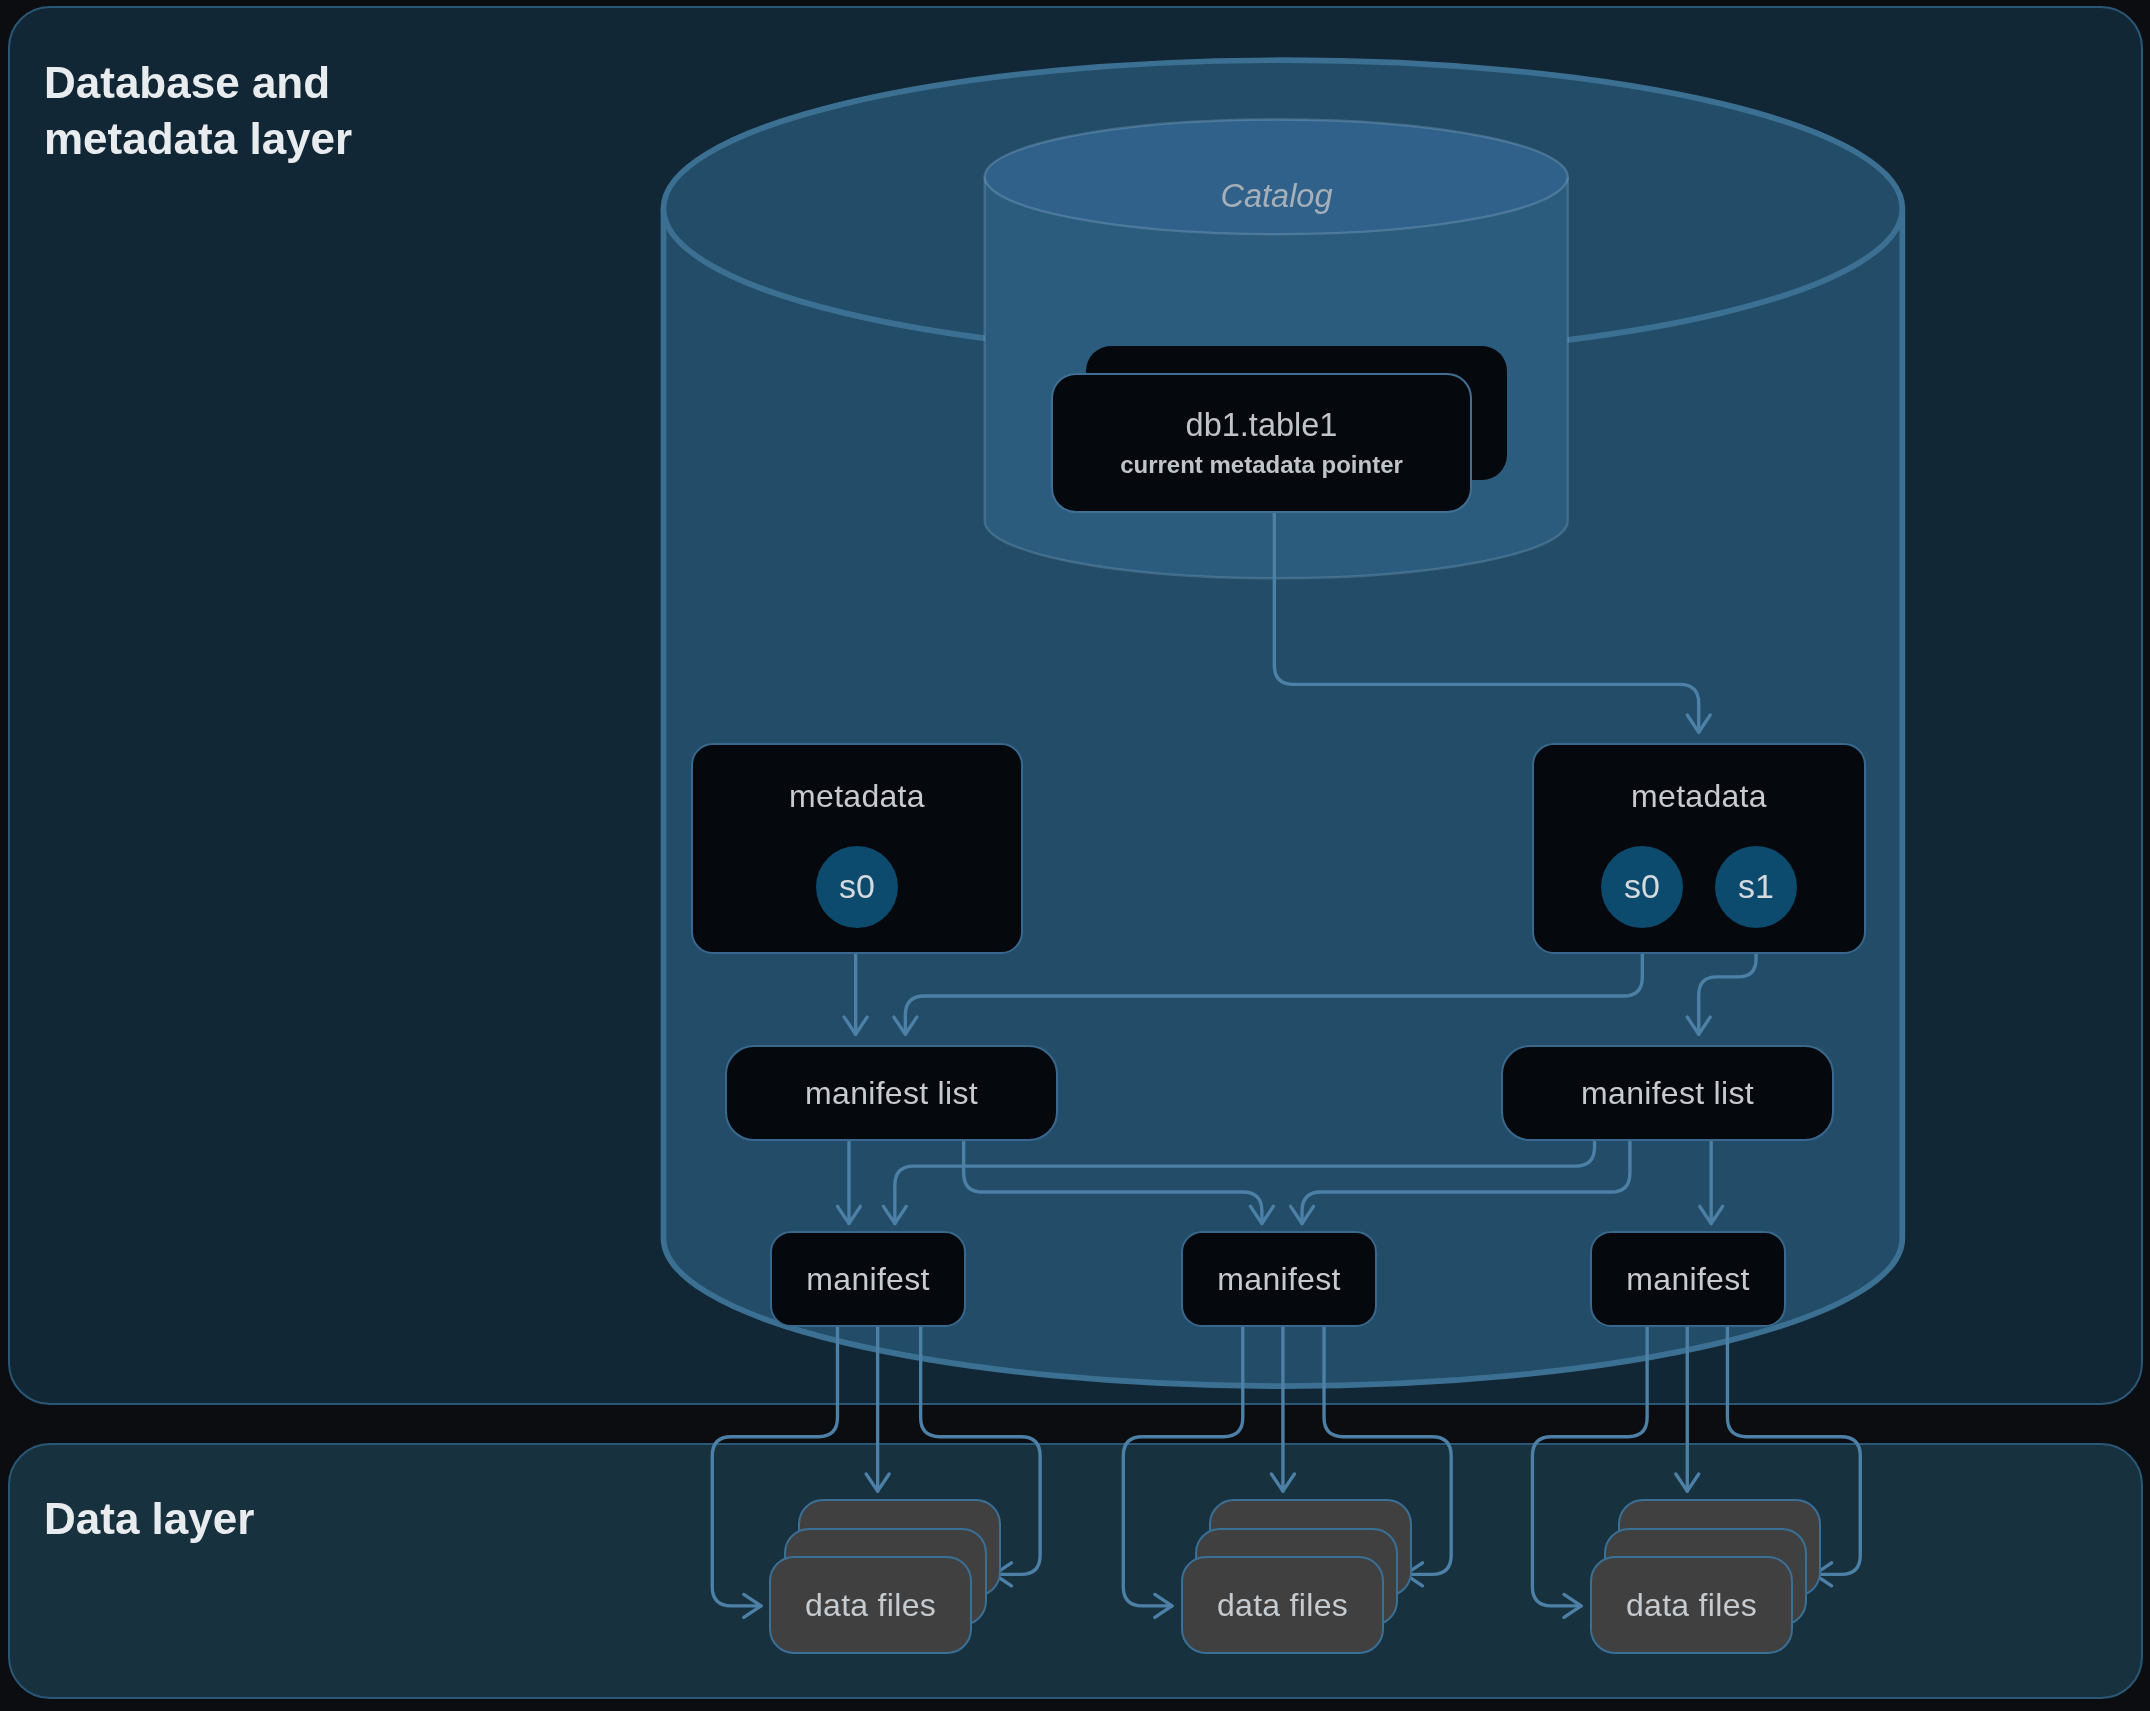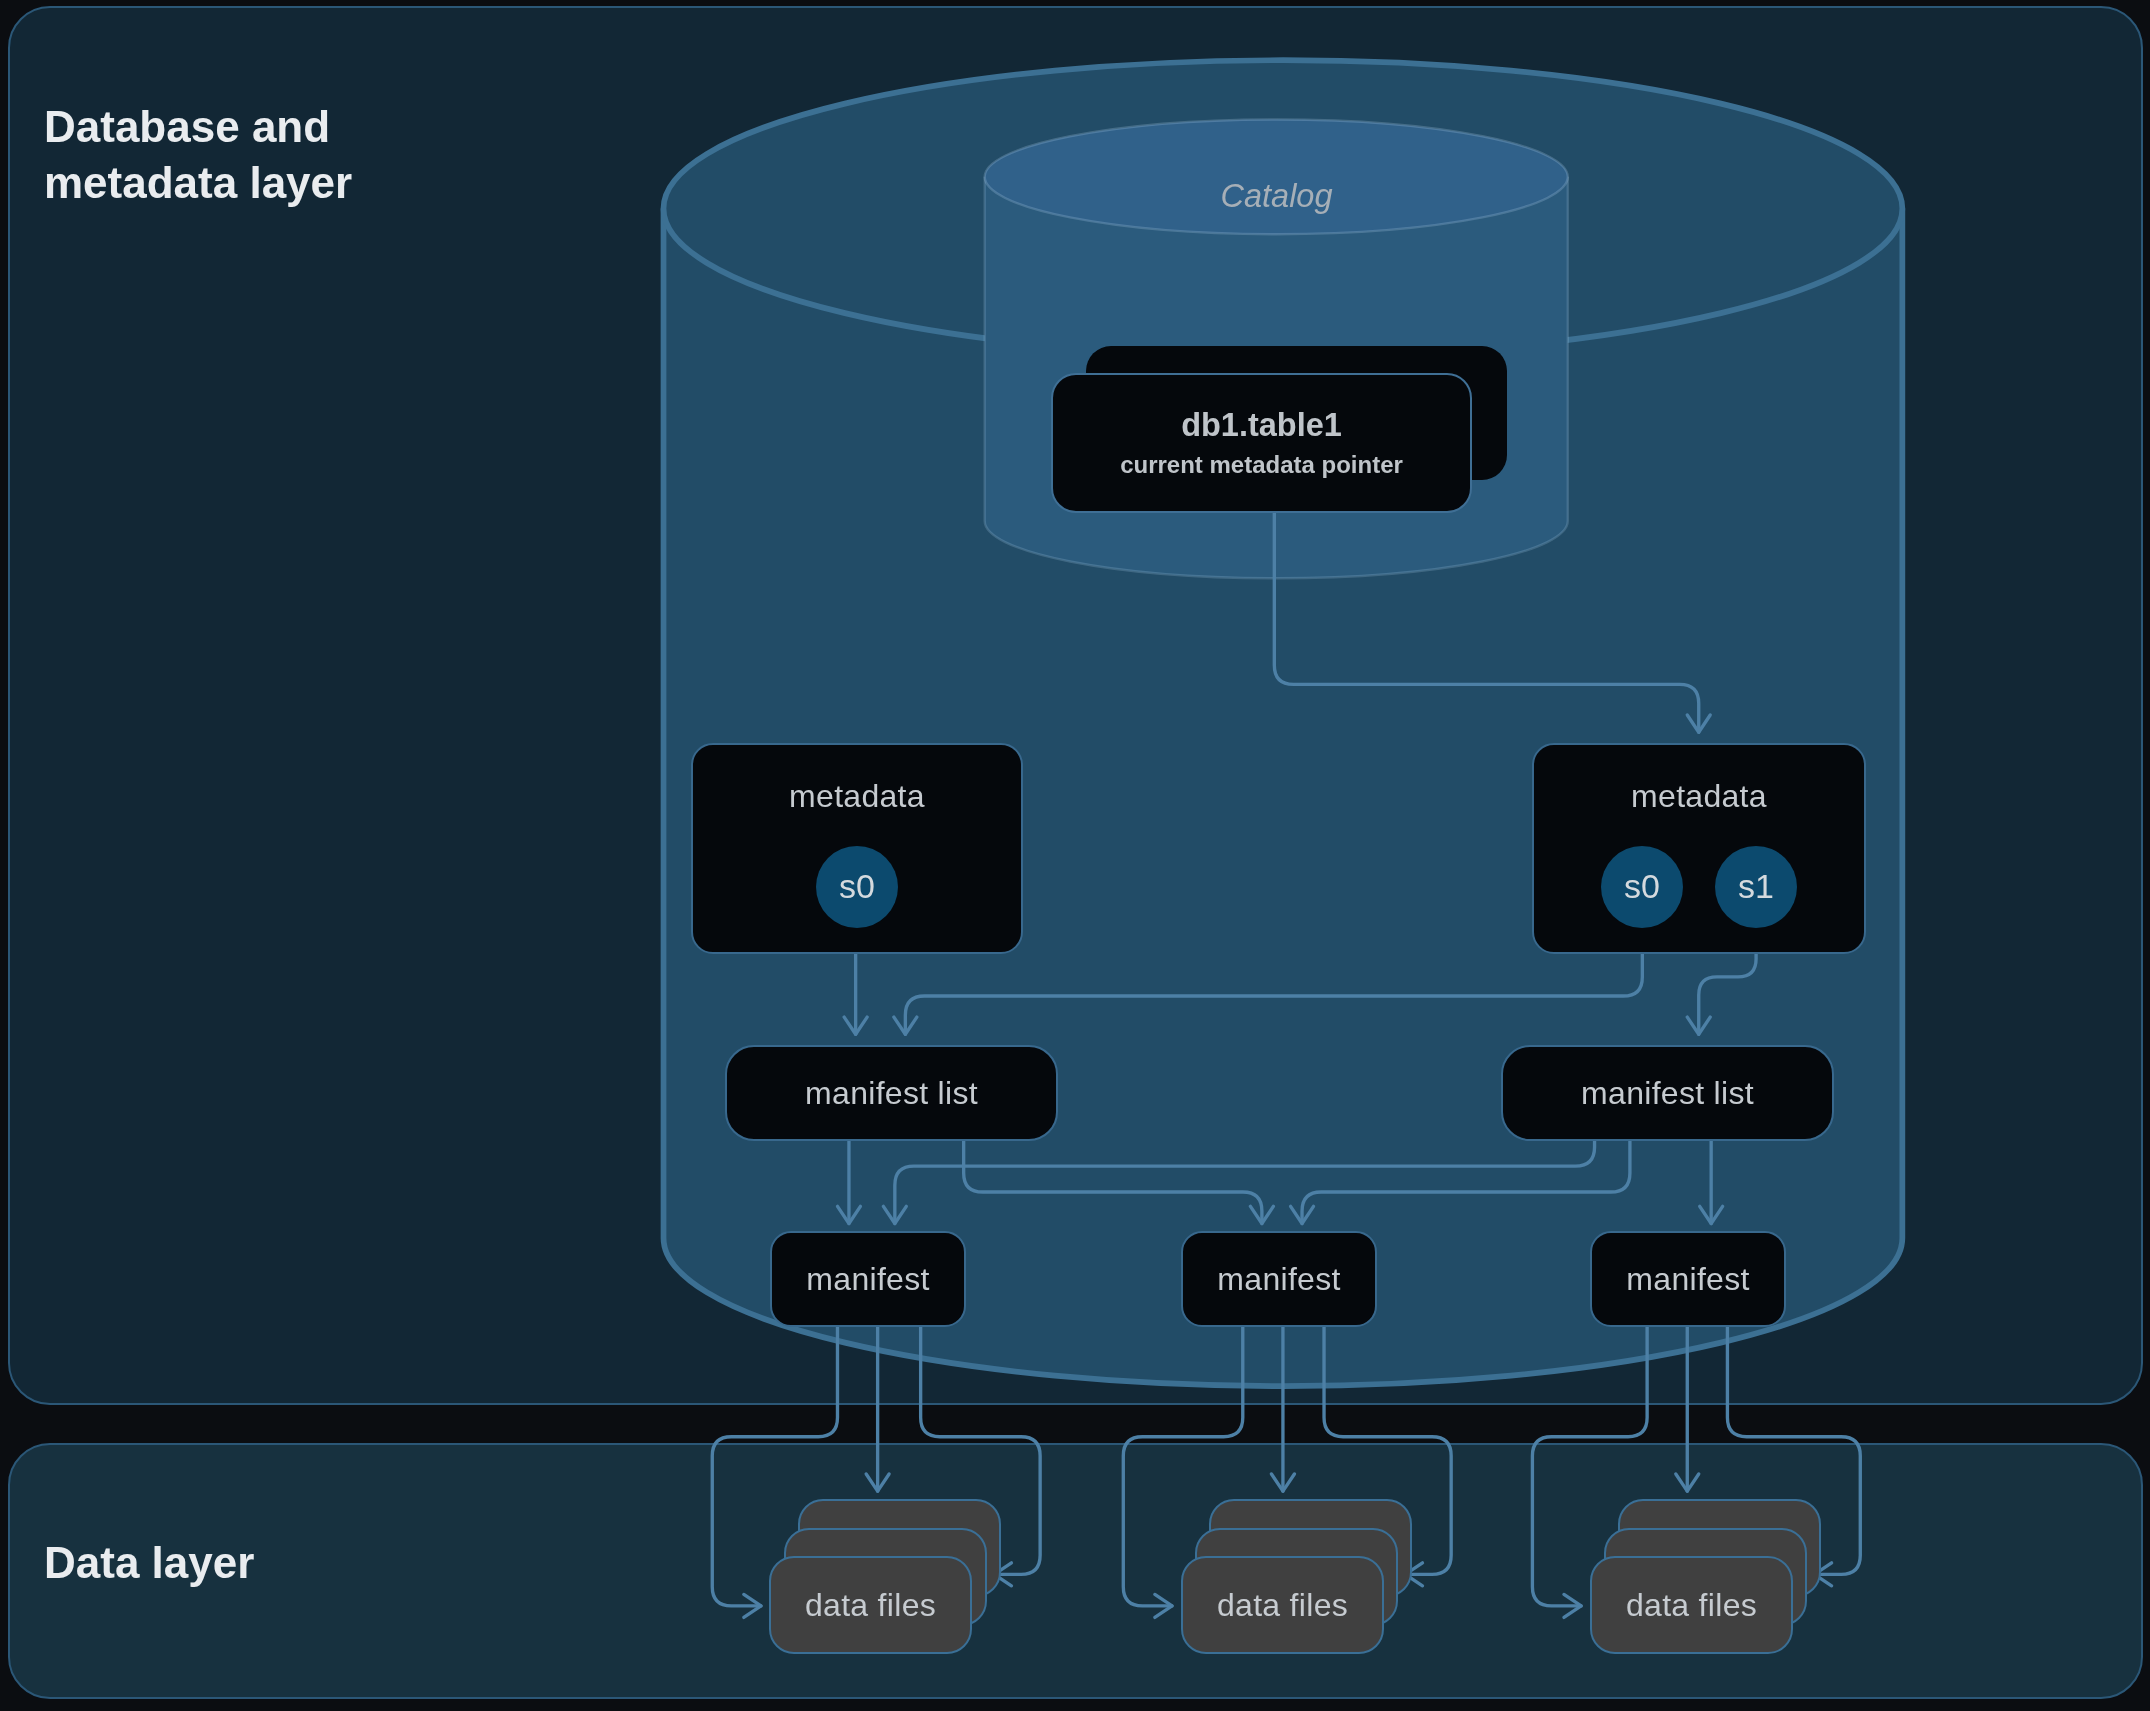--- a/index.html
+++ b/index.html
@@ -5,27 +5,27 @@
   html,body{margin:0;padding:0;background:#0b0d11;}
   #page{position:relative;width:2151px;height:1712px;background:#0b0d11;overflow:hidden;
         font-family:"Liberation Sans",sans-serif;}
   .panel{position:absolute;border:2.9px solid #2b5777;border-radius:42px;box-sizing:border-box;z-index:0;}
   #panel-top{left:7.6px;top:5.7px;width:2135px;height:1399px;background:#122735;}
   #panel-data{left:7.6px;top:1443px;width:2135px;height:256px;background:#17313f;}
   #wires{position:absolute;left:0;top:0;z-index:1;}
   .node{position:absolute;z-index:2;box-sizing:border-box;display:flex;align-items:center;
         justify-content:center;background:#05080c;border:2.4px solid #38688d;color:#c6cbd0;}
   .lbl{font-size:32px;letter-spacing:0.3px;}
-  .title{position:absolute;z-index:2;color:#e9ecef;font-weight:700;font-size:44px;line-height:1.28;margin-top:44px;}
+  .title{position:absolute;z-index:2;color:#e9ecef;font-weight:700;font-size:44px;line-height:1.28;}
   #catalog-label{position:absolute;z-index:2;left:1133px;top:178px;width:287px;text-align:center;
         color:#a6afb7;font-size:32.5px;font-style:italic;}
   #db1-back{left:1086px;top:346px;width:421px;height:134px;border-radius:25px;border:none;}
   #db1-front{left:1051px;top:373px;width:421px;height:140px;border-radius:25px;border-color:#3f6f95;
         flex-direction:column;gap:7.6px;}
-  #db1-front .l1{font-size:32.5px;color:#bfc4c9;font-weight:bold;}
+  #db1-front .l1{font-size:32.5px;color:#bfc4c9;}
   #db1-front .l2{font-size:24px;font-weight:700;color:#bfc4c9;}
   .meta{flex-direction:column;justify-content:flex-start;border-radius:22px;}
   #meta-left{left:691px;top:743px;width:332px;height:211px;}
   #meta-right{left:1532px;top:743px;width:334px;height:211px;}
   .meta .lbl{margin-top:32.5px;}
   .snaprow{display:flex;gap:32px;margin-top:31px;}
   .snap{width:82px;height:82px;border-radius:50%;background:#0c4a6e;display:flex;align-items:center;
         justify-content:center;color:#d5dade;font-size:34px;}
   .ml{border-radius:29px;}
   #ml-left{left:725px;top:1045px;width:333px;height:96px;}

